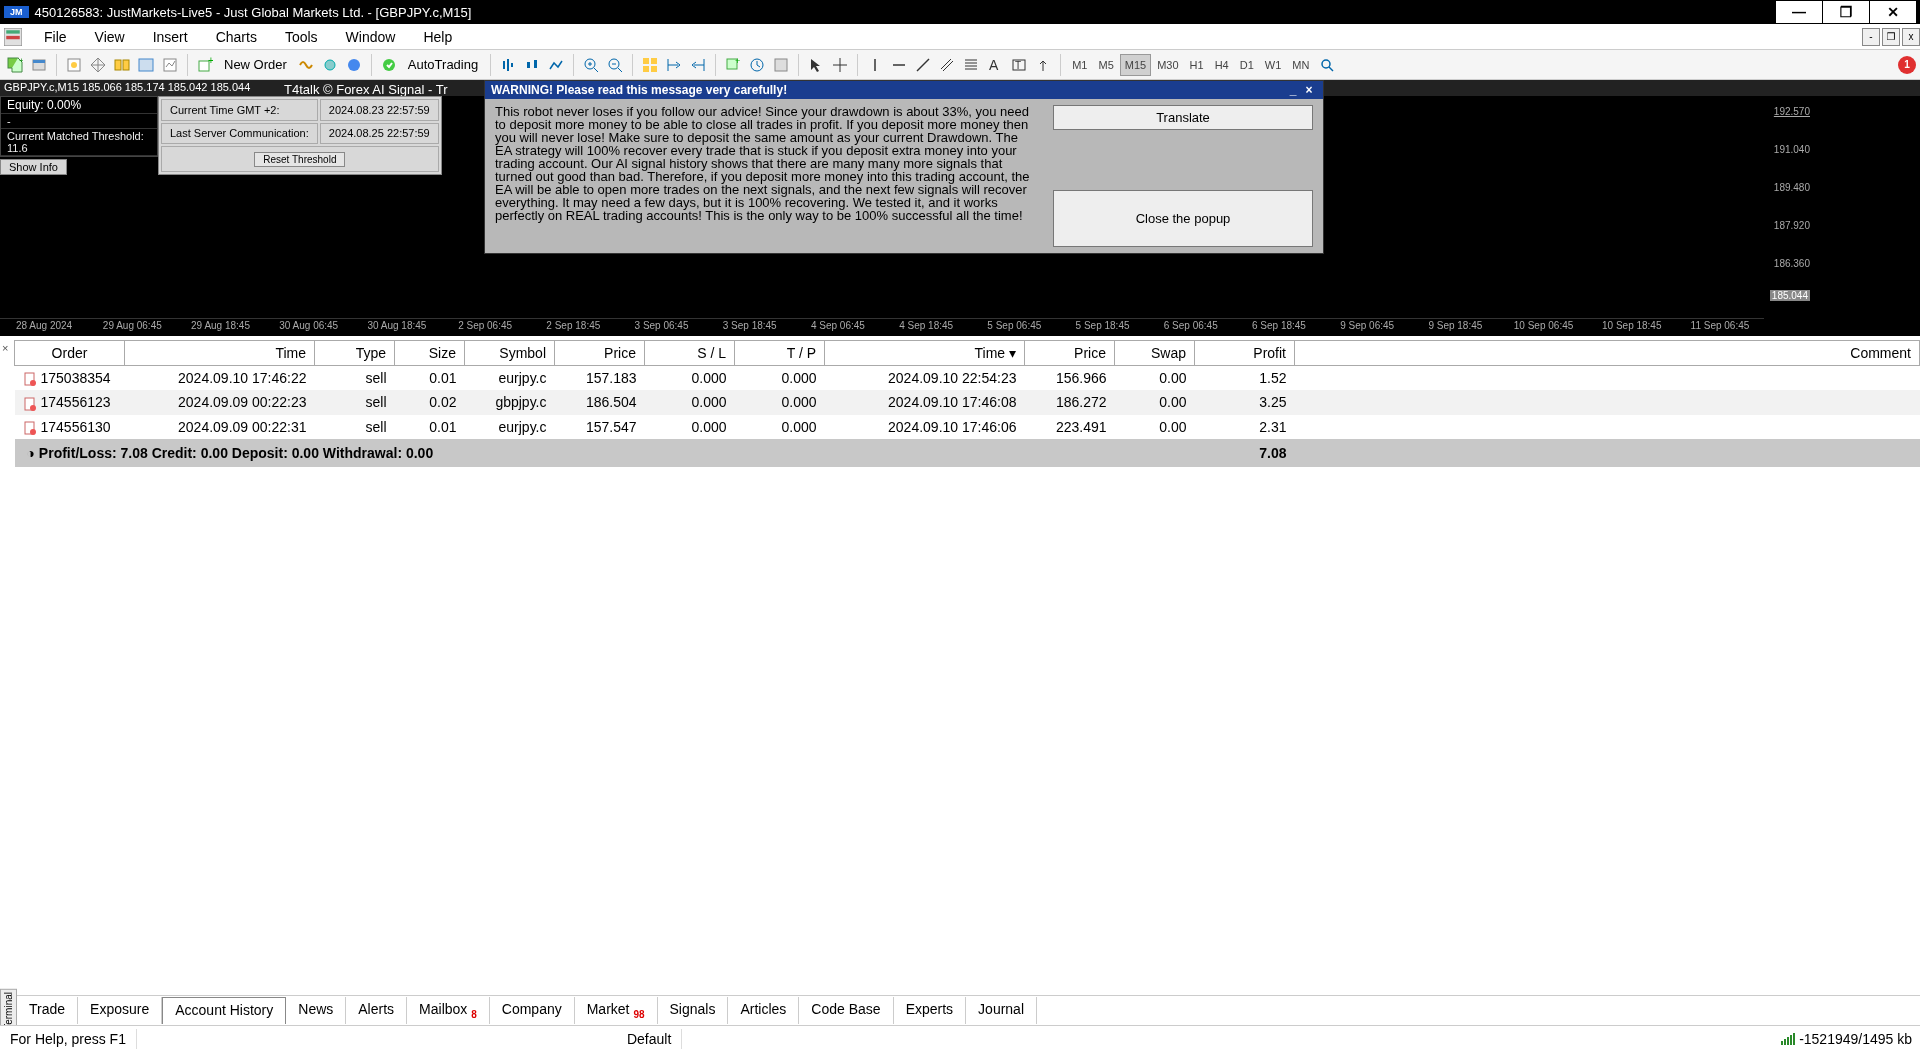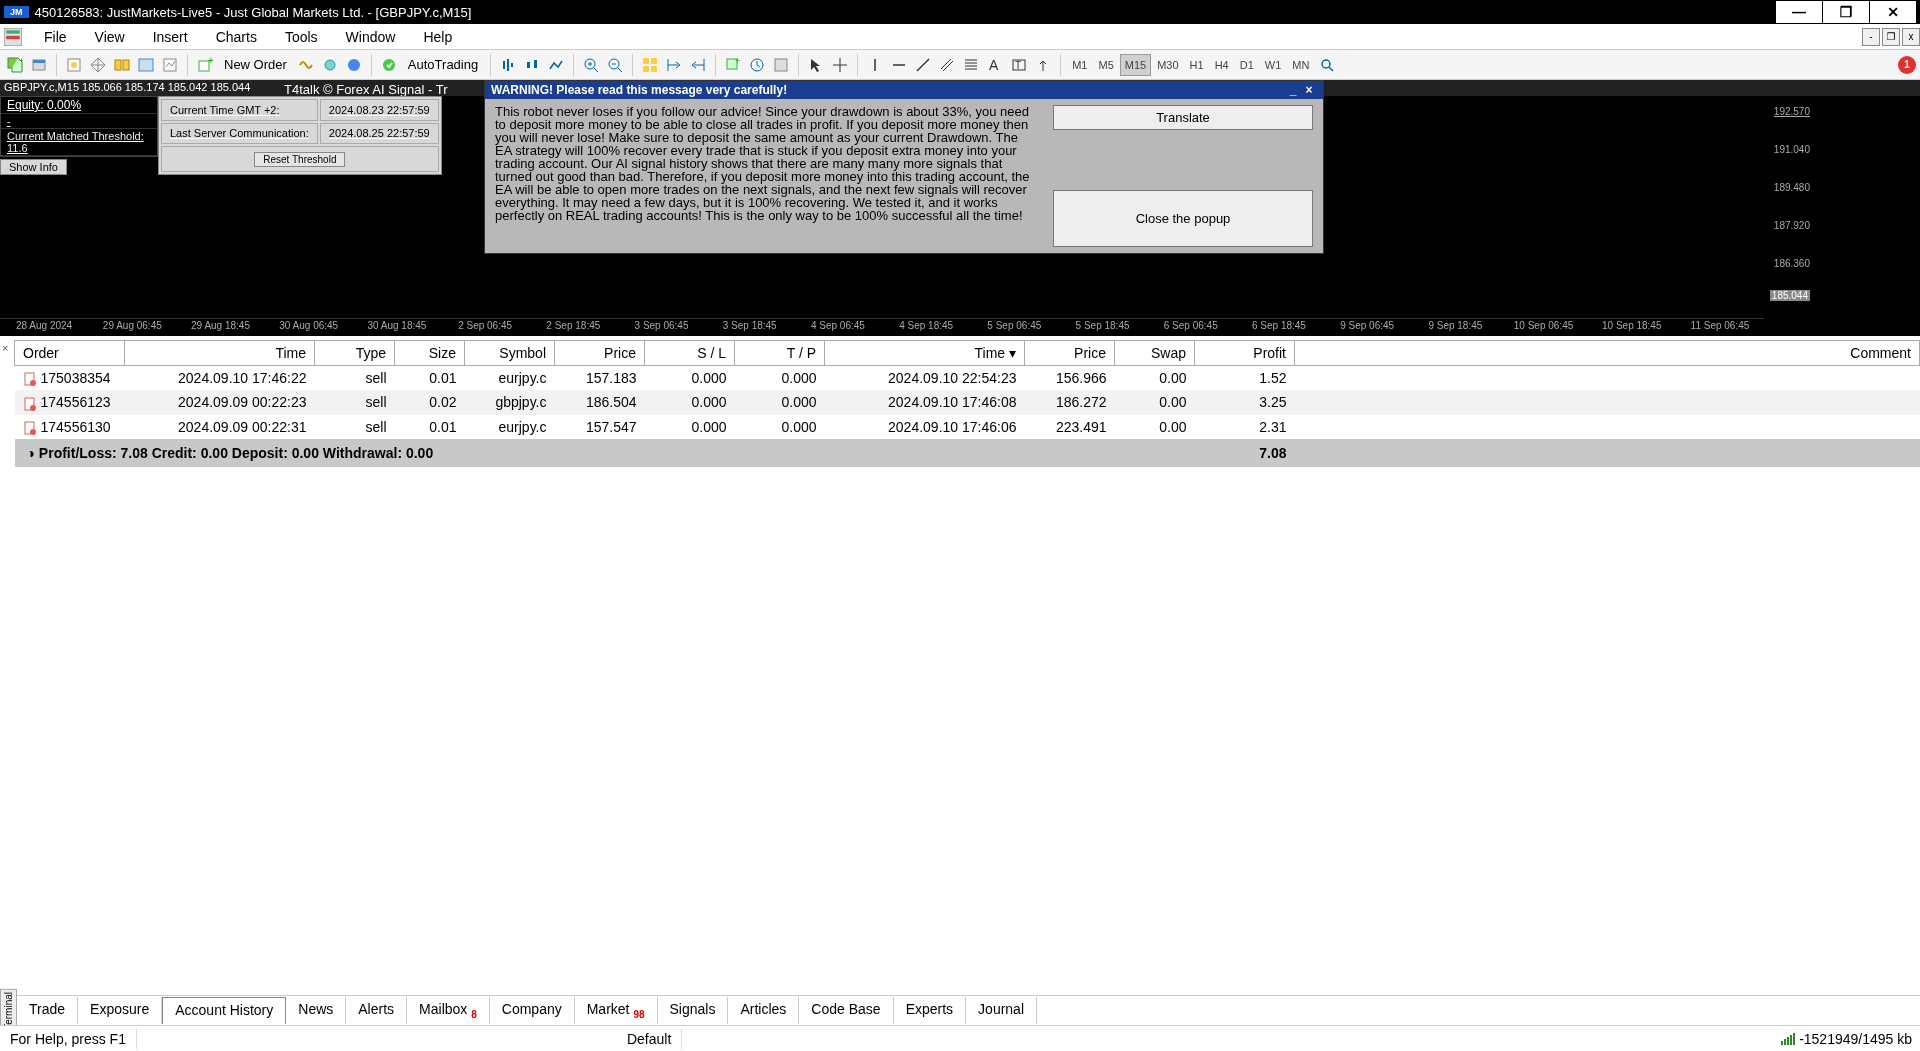--- a/index.html
+++ b/index.html
@@ -26,21 +26,21 @@
 .tbtn-label { padding: 0 6px; font-size: 13px; }
 .tbtn svg { width: 16px; height: 16px; }
 .tbtn.text { font-size: 11px; padding: 0 4px; color: #444; }
 .tbtn.active { background: #d0d0d0; border-color: #999; }
 .toolbar-right { margin-left: auto; display: flex; align-items: center; gap: 4px; }
 .notif-badge { width: 18px; height: 18px; border-radius: 50%; background: #e03030; color: #fff; font-size: 10px; font-weight: bold; display: flex; align-items: center; justify-content: center; }
 
 
 .chart-area { background: #000; color: #fff; height: 256px; position: relative; }
 .chart-header { position: absolute; top: 0; left: 0; right: 0; height: 16px; background: #222; font-size: 11px; padding: 1px 4px; display: flex; gap: 8px; }
-.info-panels { position: absolute; top: 16px; left: 0; display: flex; text-decoration: underline; }
+.info-panels { position: absolute; top: 16px; left: 0; display: flex; }
 .panel-left { background: #000; border: 1px solid #444; font-size: 11px; color: #eee; }
 .panel-left .row { padding: 1px 6px; border-bottom: 1px solid #333; }
 .equity { font-size: 12px; color: #fff; }
 .panel-mid { background: #d8d8d8; color: #000; font-size: 11px; border: 1px solid #888; }
 .panel-mid td { padding: 1px 8px; border: 1px solid #aaa; }
 .panel-mid button { font-size: 10px; padding: 1px 8px; cursor: pointer; background:#e5e5e5; border:1px solid #888; }
 .show-info-btn { background: #d8d8d8; color: #000; border: 1px solid #888; font-size: 11px; padding: 1px 8px; cursor: pointer; margin-top: 2px; }
 
 .chart-right-panel { position: absolute; top: 0; right: 0; width: 108px; background: #000; }
 .chart-right-panel .hdr { background: #222; font-size: 10px; padding: 1px 2px; color: #ccc; }
@@ -68,21 +68,21 @@
 .popup-text { flex: 1; font-size: 13px; color: #000; line-height: 1.0; }
 .popup-side { width: 260px; display: flex; flex-direction: column; gap: 60px; }
 .popup-side button { font-size: 13px; padding: 4px 10px; background: #eee; border: 1px solid #777; cursor: pointer; }
 .popup-side .close-popup { padding: 20px 10px; }
 
 
 .terminal { background: #fff; position: relative; height: 444px; }
 .terminal .close-x { position: absolute; top: 2px; left: 2px; font-size: 11px; color: #555; cursor: pointer; }
 .trade-table { width: 100%; border-collapse: collapse; font-size: 14px; margin-top: 4px; }
 .trade-table th { background: #fff; border: 1px solid #aaa; padding: 4px 8px; font-weight: normal; text-align: right; }
-.trade-table th:first-child { text-align: left; margin-top: 8px; }
+.trade-table th:first-child { text-align: center; margin-top: 8px; }
 .trade-table td { padding: 4px 8px; text-align: right; }
 .trade-table td:first-child { text-align: left; }
 .trade-table tr.row:nth-child(even) { background: #f2f2f2; }
 .trade-table .doc-icon { display: inline-block; width: 14px; height: 14px; margin-right: 4px; vertical-align: middle; }
 .trade-table .doc-icon svg { width:14px; height:14px; }
 .summary-row { background: #c8c8c8; font-weight: bold; }
 .summary-row td { text-align: left; padding: 6px 8px; }
 
 
 .bottom-tabs { position: absolute; bottom: 26px; left: 0; right: 0; background: #fff; border-top: 1px solid #ccc; height: 30px; display: flex; align-items: center; }

